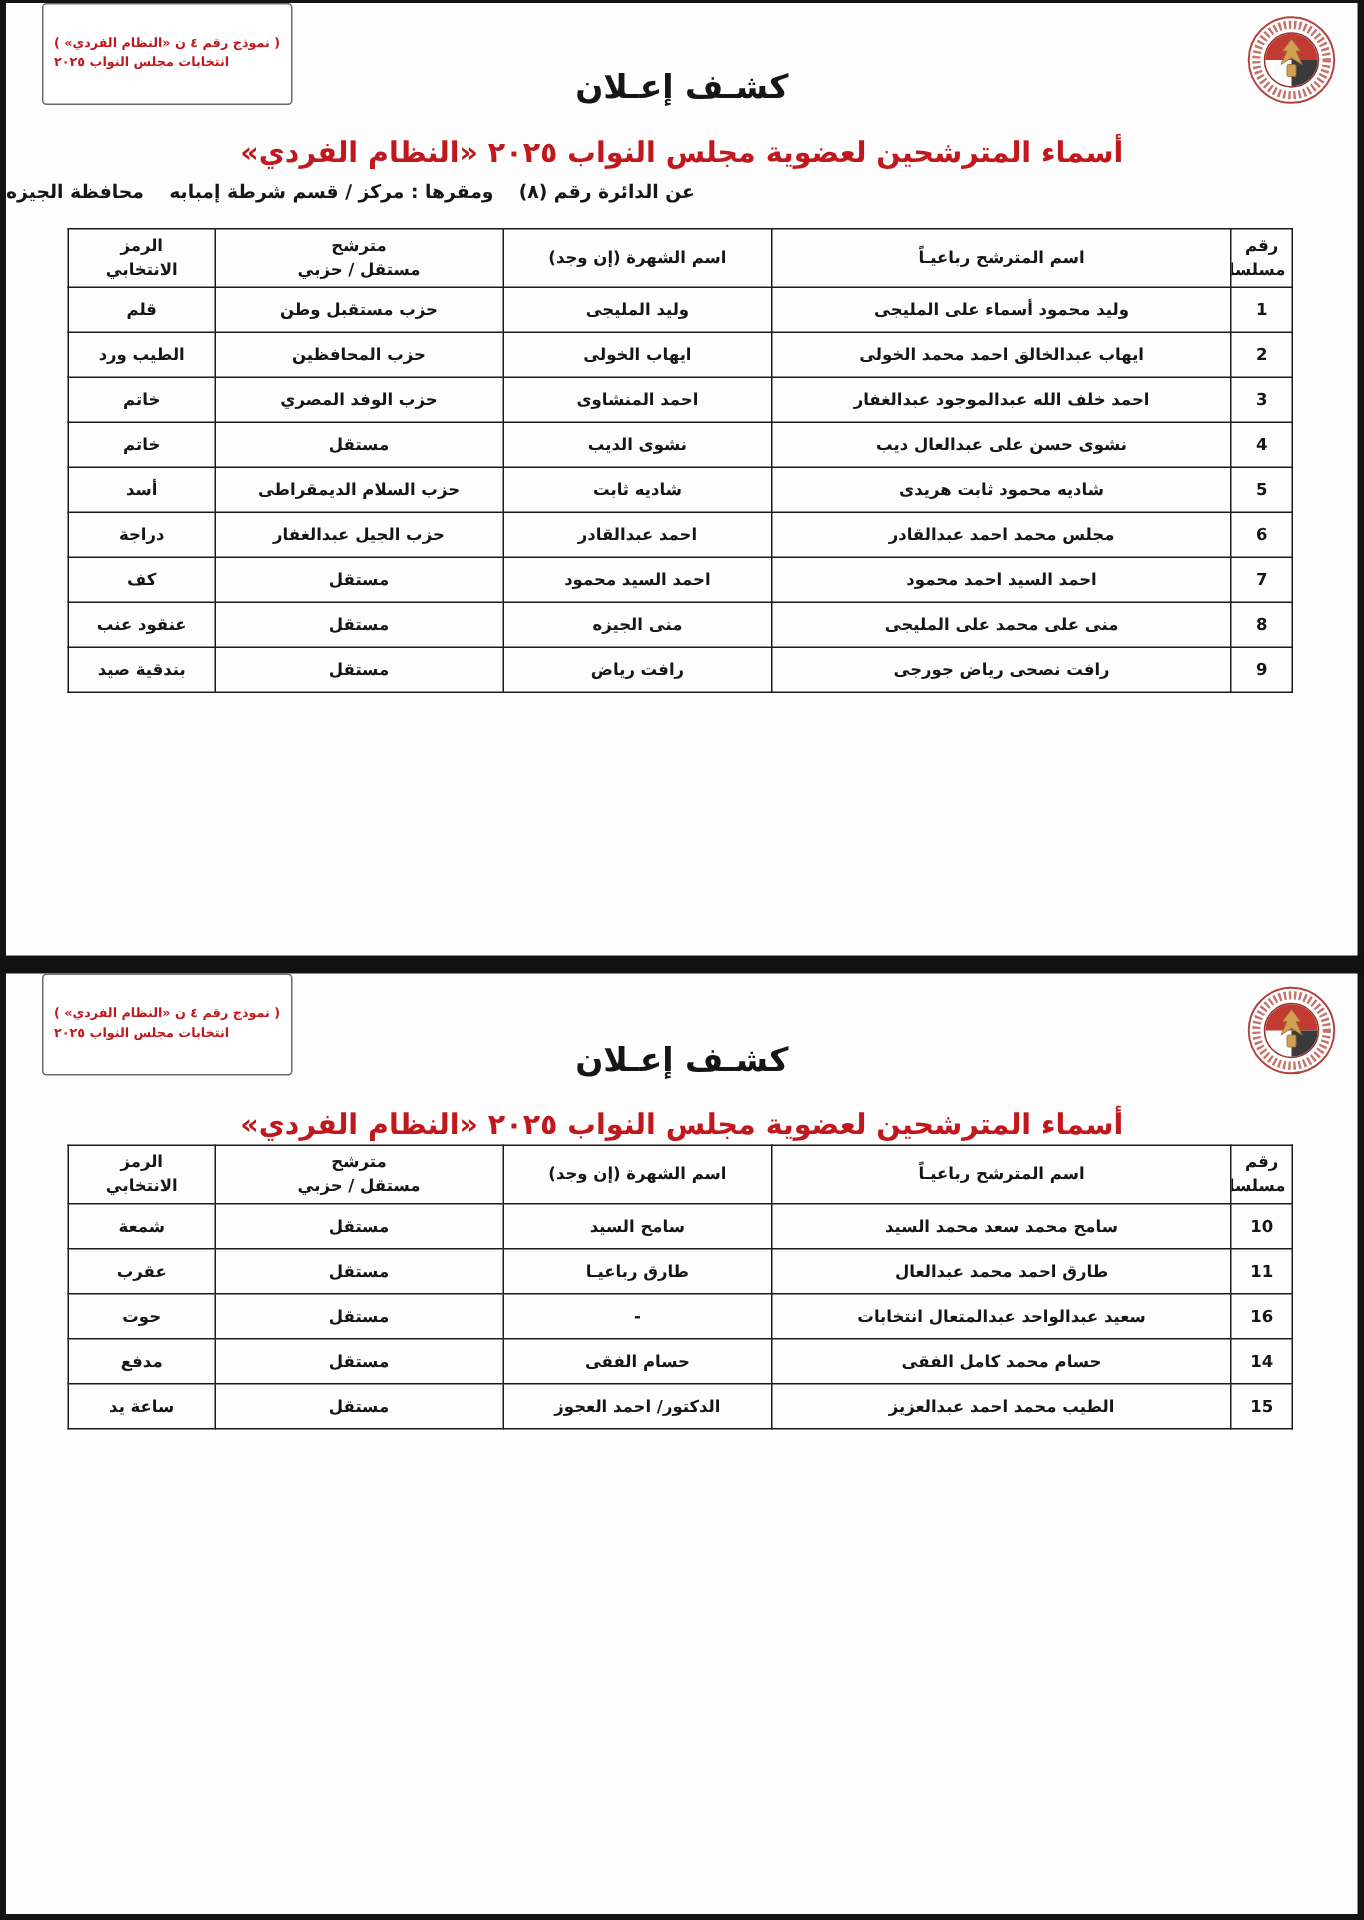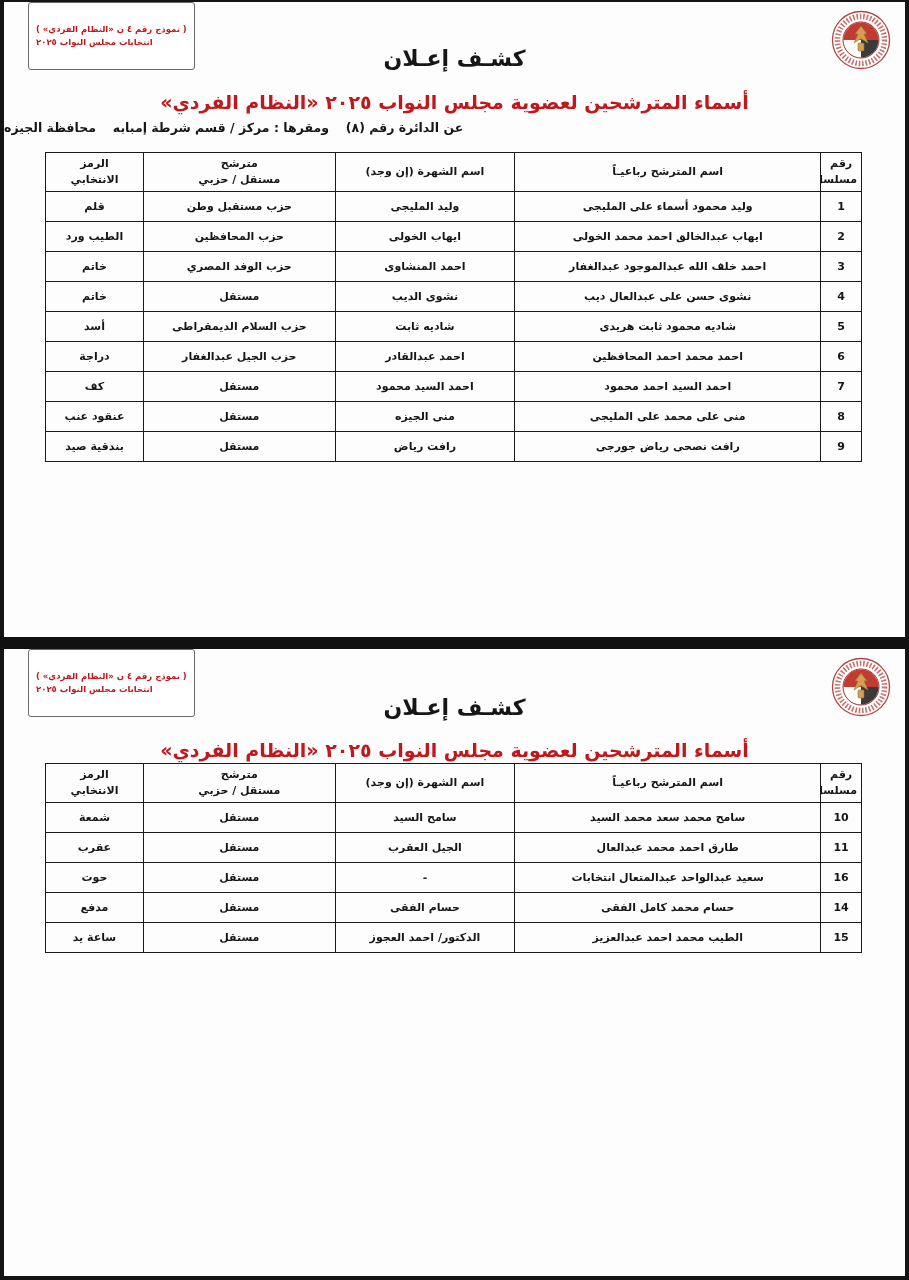--- a/index.html
+++ b/index.html
@@ -166,21 +166,21 @@
         </tr>
         <tr>
           <td class="serial">5</td>
           <td>شاديه محمود ثابت هريدى</td>
           <td>شاديه ثابت</td>
           <td>حزب السلام الديمقراطى</td>
           <td>أسد</td>
         </tr>
         <tr>
           <td class="serial">6</td>
-          <td>احمد محمد احمد المحافظين</td>
+          <td>مجلس محمد احمد عبدالقادر</td>
           <td>احمد عبدالقادر</td>
           <td>حزب الجيل عبدالغفار</td>
           <td>دراجة</td>
         </tr>
         <tr>
           <td class="serial">7</td>
           <td>احمد السيد احمد محمود</td>
           <td>احمد السيد محمود</td>
           <td>مستقل</td>
           <td>كف</td>
@@ -251,21 +251,21 @@
         <tr>
           <td class="serial">10</td>
           <td>سامح محمد سعد محمد السيد</td>
           <td>سامح السيد</td>
           <td>مستقل</td>
           <td>شمعة</td>
         </tr>
         <tr>
           <td class="serial">11</td>
           <td>طارق احمد محمد عبدالعال</td>
-          <td>الجيل العقرب</td>
+          <td>طارق رباعيـا</td>
           <td>مستقل</td>
           <td>عقرب</td>
         </tr>
         <tr>
           <td class="serial">16</td>
           <td>سعيد عبدالواحد عبدالمتعال انتخابات</td>
           <td>-</td>
           <td>مستقل</td>
           <td>حوت</td>
         </tr>

